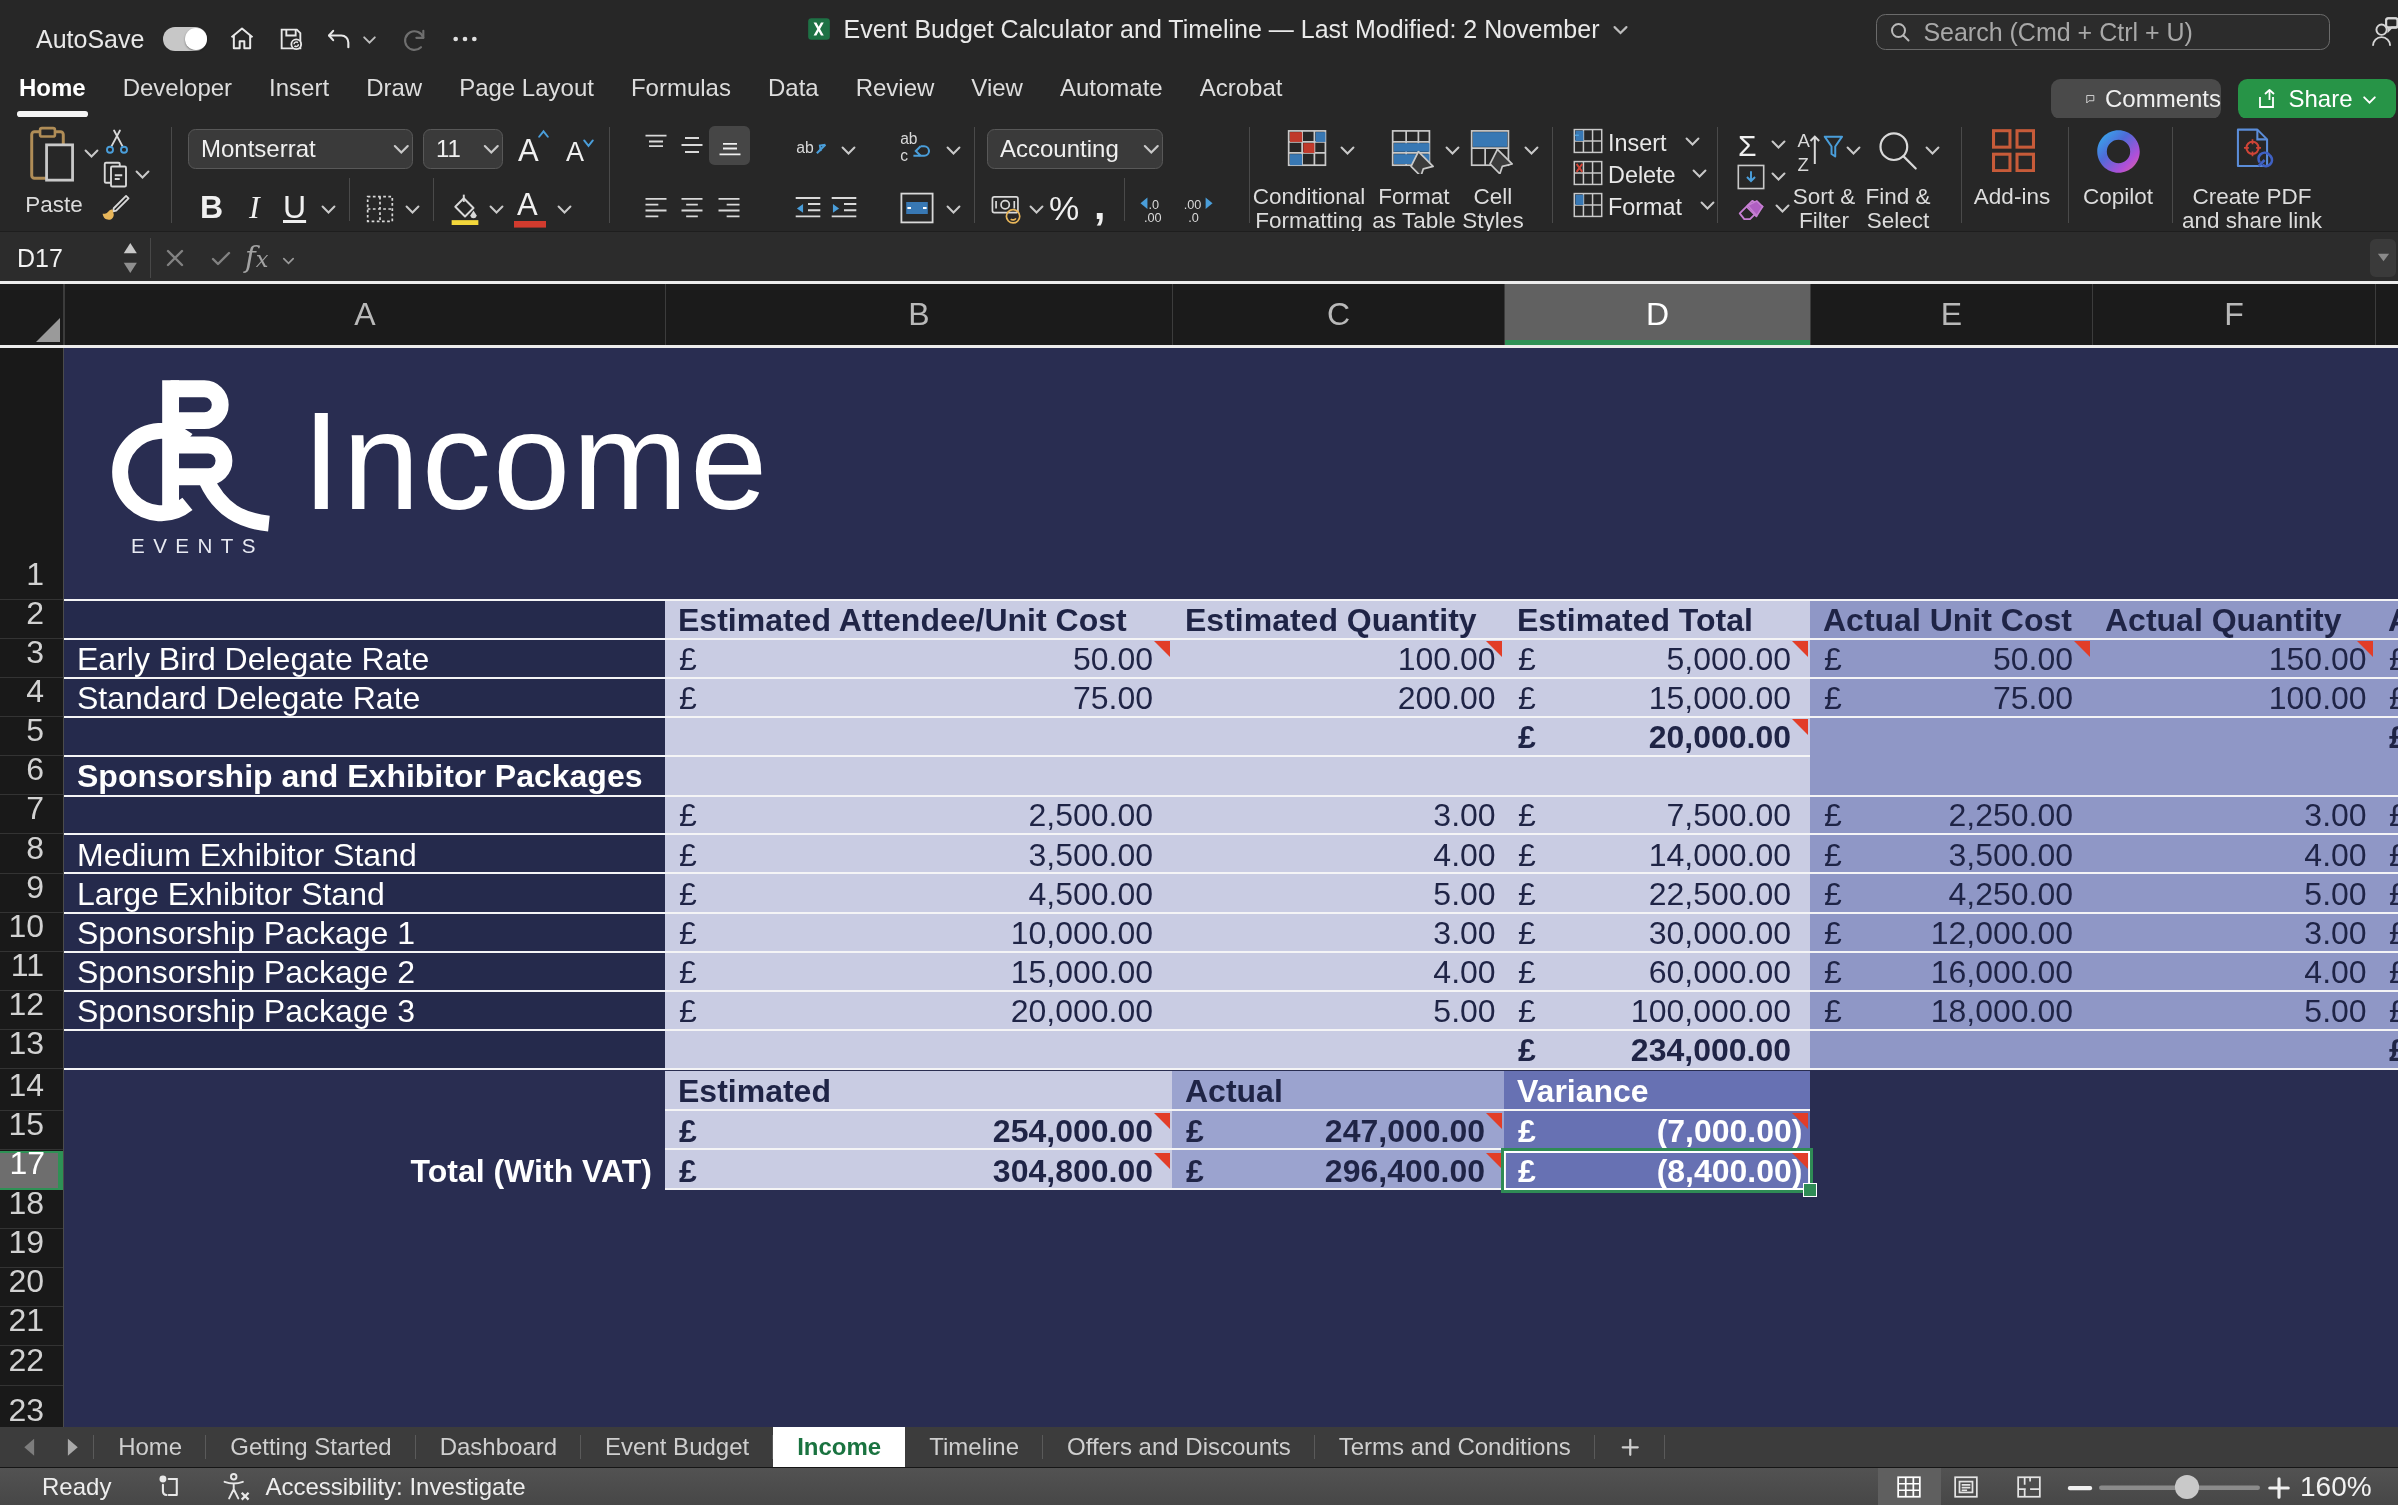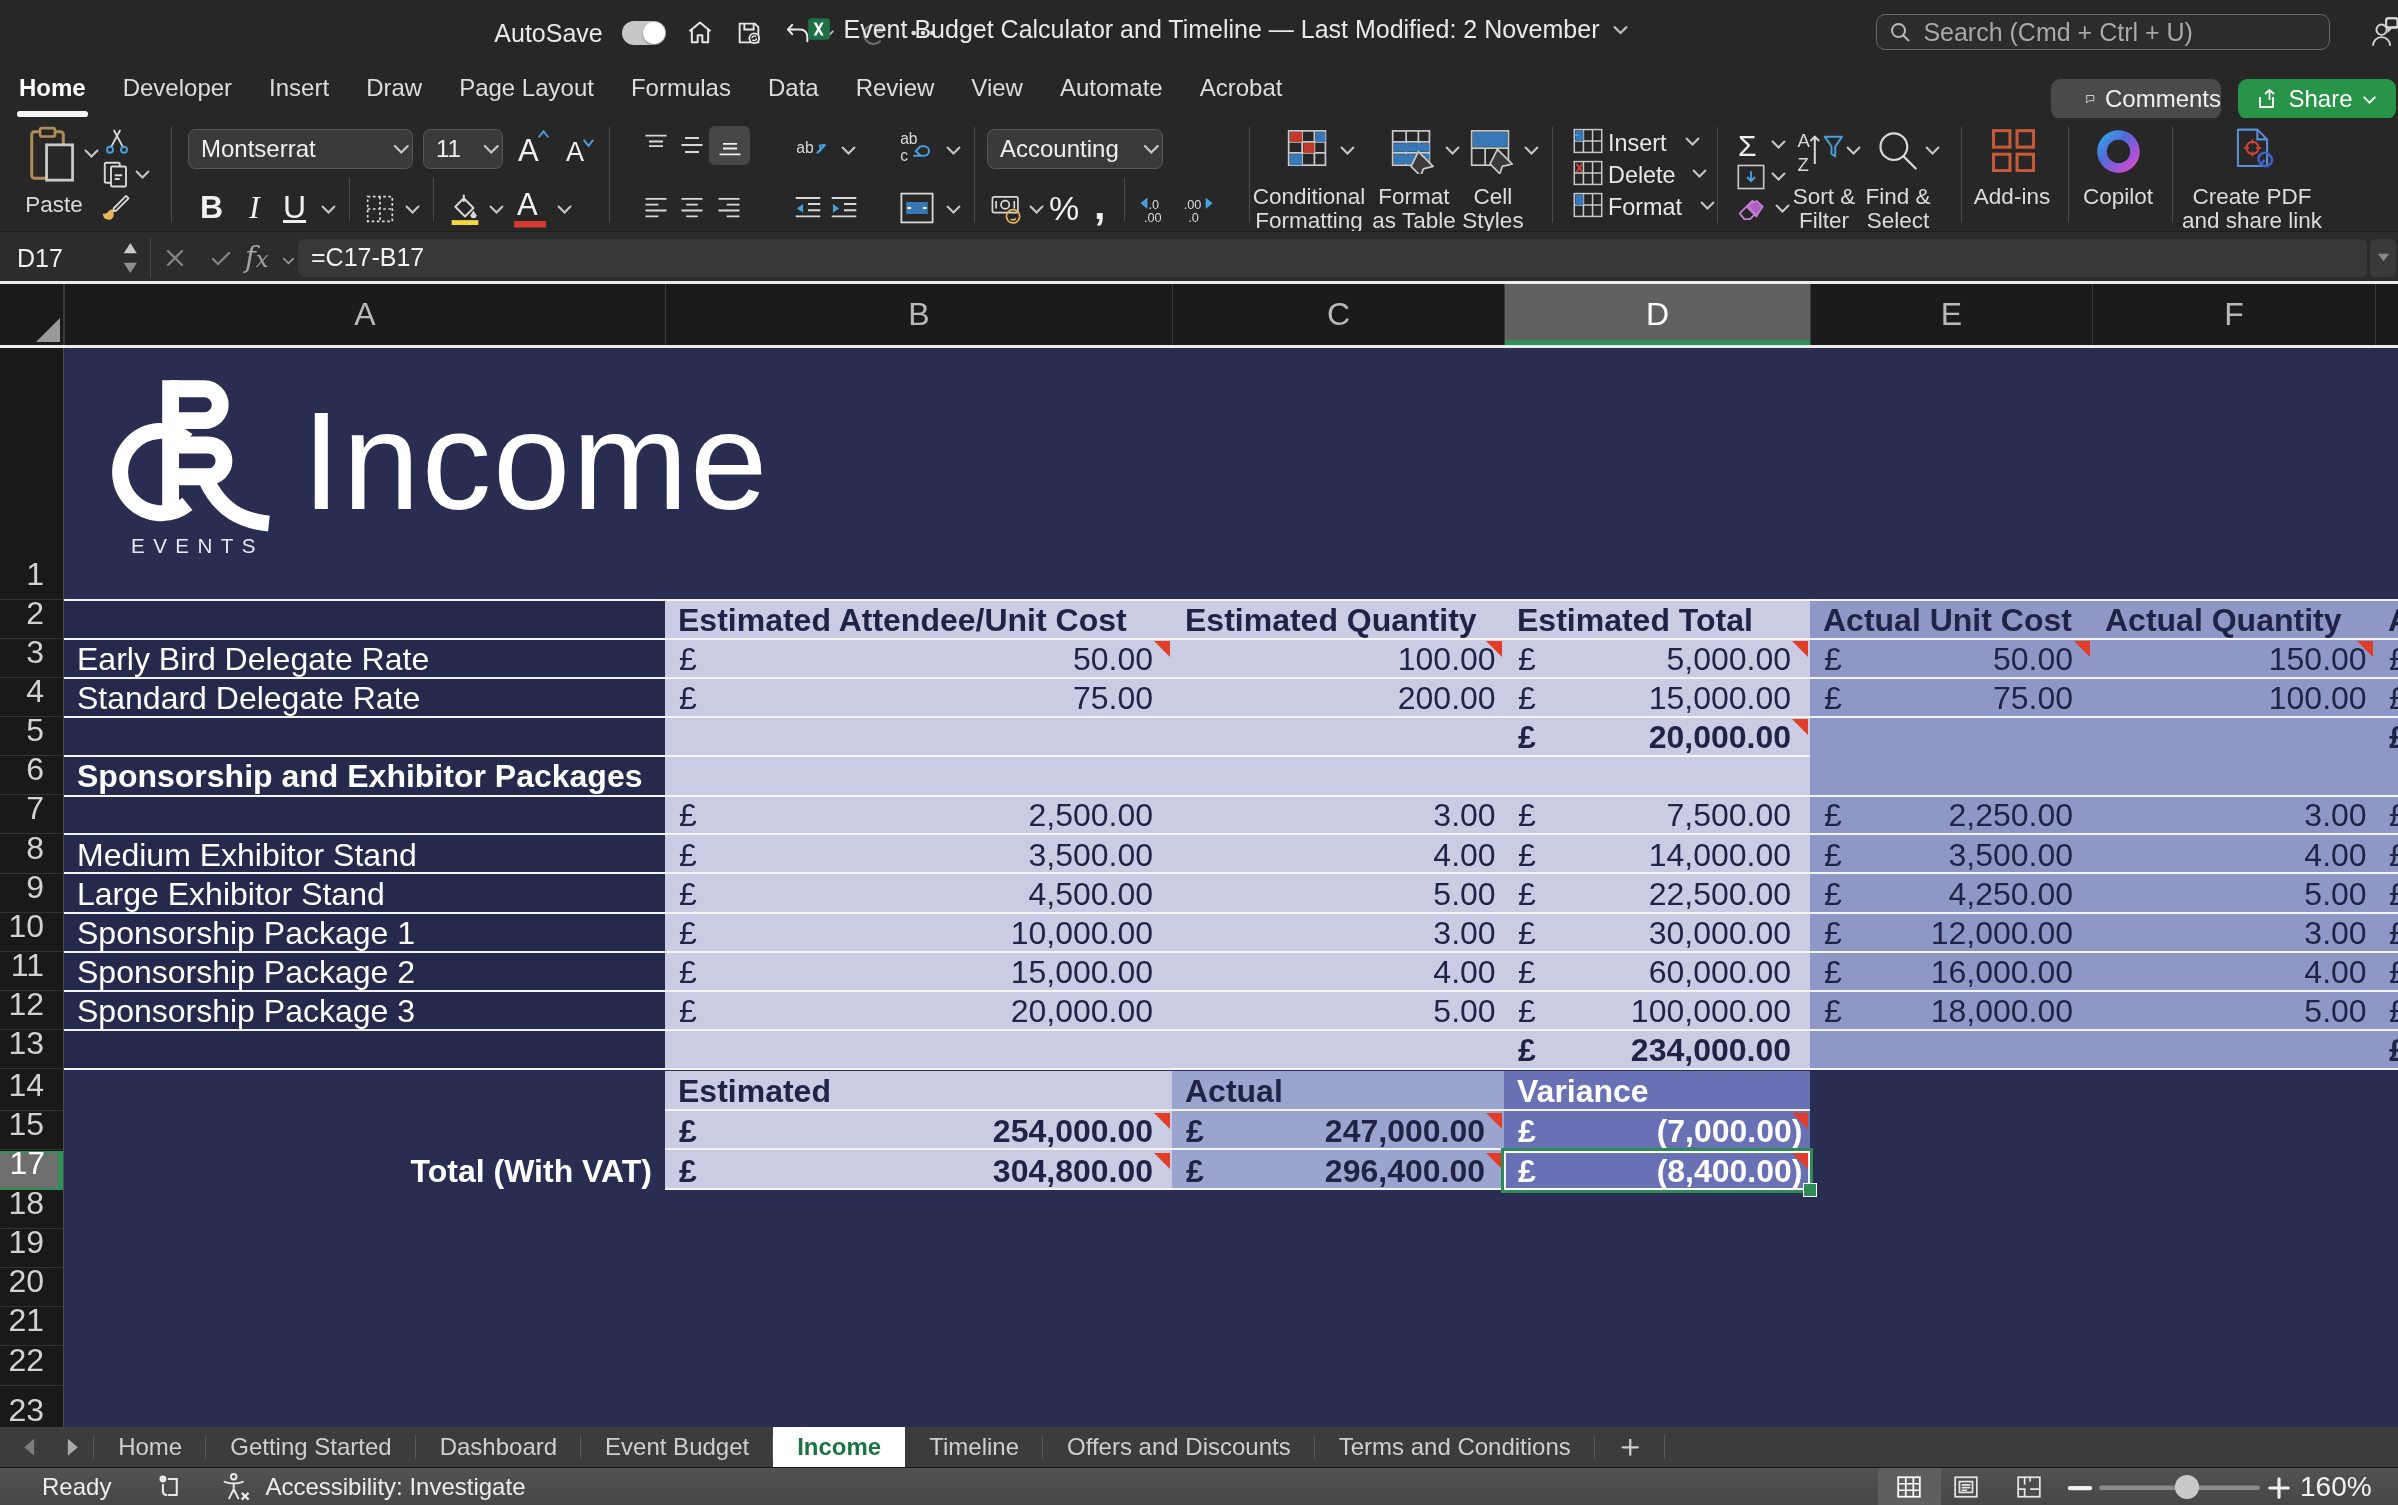--- a/index.html
+++ b/index.html
@@ -2,21 +2,21 @@
 <html style="--light: #c9cce3; --medium: #8f97c6; --medlight: #9ba3cf; --dark: #6771b3;font-size:15px"><head>
 <meta charset="utf-8">
 <style>
   * { margin:0; padding:0; box-sizing:border-box; }
   html,body { width:2399px; height:1506px; overflow:hidden; background:#272727; }
   body { font-family:"Liberation Sans", sans-serif; position:relative; -webkit-font-smoothing:antialiased; }
   .abs { position:absolute; }
 
   
   #titlebar { left:0; top:0; width:2399px; height:58px; background:#272727; }
-  #qat { left:0; top:4px; height:58px; width:937px; display:flex; align-items:center;justify-content:flex-end; }
+  #qat { left:0; top:10px; height:58px; width:937px; display:flex; align-items:center; }
   .qat-label { color:#e8e8e8; font-size:25px; }
   .toggle { width:44px; height:23.4px; border-radius:12px; background:#c7c7c7; position:relative; }
   .toggle .knob { position:absolute; right:0.9px; top:0.9px; width:21.5px; height:21.5px; border-radius:50%; background:#ffffff; box-shadow:0 0.9px 1.9px rgba(0,0,0,.4); }
   .qicon { display:flex; align-items:center; justify-content:center; }
   #doc-title-wrap { top:0; height:58px; left:843px; width:750px; display:flex; align-items:center; justify-content:center; gap:11.2px; }
   #doc-title { color:#e9e9e9; font-size:25px; white-space:nowrap; }
   #search-box { left:1876px; top:14px; width:454px; height:36px; border:1.9px solid #6b6b6b; border-radius:9.4px; background:#2c2c2c; display:flex; align-items:center; padding-left:11.2px; gap:11.2px; }
   #search-box span { color:#a8a8a8; font-size:25px; }
   #presence { left:2370px; top:16px; width:28px; height:32px; }
 
@@ -582,23 +582,20 @@
     <svg width="26" height="24" viewBox="0 0 24 24" fill="none" stroke="#828282" stroke-width="2.4" stroke-linecap="round" stroke-linejoin="round">
         <path d="m4 13 5 5L20 7"></path>
       </svg>
   </div>
   <div class="abs" style="left:245px;top:7.5px;color:#a2a2a2;font-size:29px;font-family:'DejaVu Serif',serif;font-style:italic">f<span style="font-size:22.5px">x</span></div>
   <div class="abs" style="left:281px;top:20.6px">
     <svg width="15" height="15" viewBox="0 0 16 16" fill="none" stroke="#9a9a9a" stroke-width="1.8" stroke-linecap="round">
         <path d="m3 6 5 5 5-5"></path>
       </svg>
   </div>
-  <div id="fx-input">
-      <span>=C17-B17</span>
-    </div>
   <div id="fbar-ddbtn">
     <svg width="15" height="15" viewBox="0 0 16 16">
         <path d="M2 4h12L8 12z" fill="#8a8a8a"></path>
       </svg>
   </div>
 </div>
 
 <div id="hdr-topline" class="abs"></div>
 
 <div id="colheads" class="abs">

